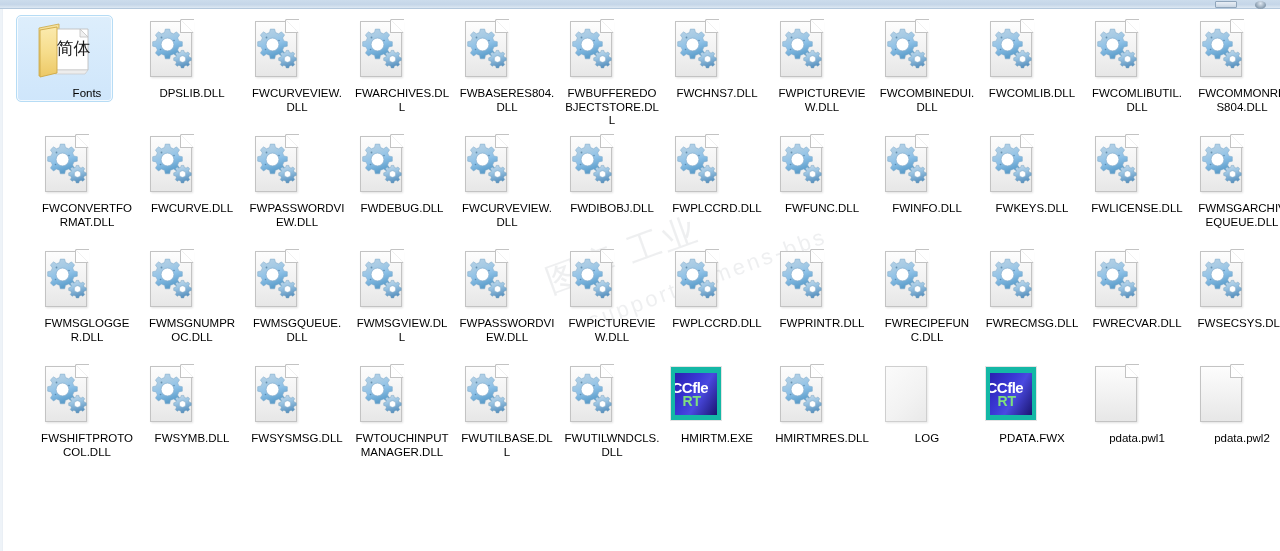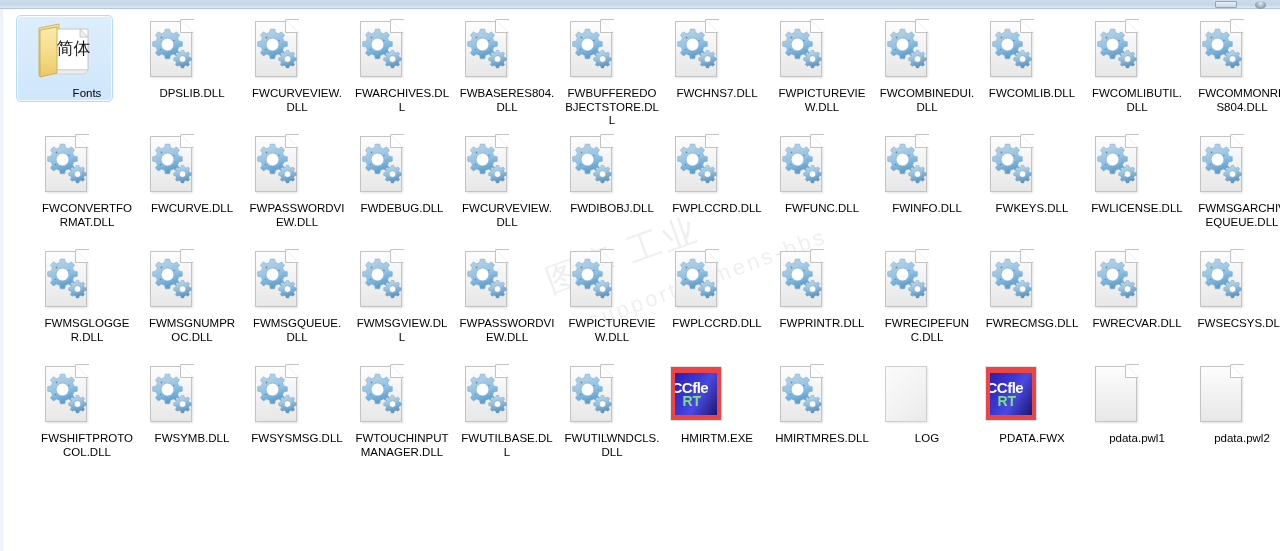--- a/index.html
+++ b/index.html
@@ -222,21 +222,21 @@
     box-shadow: 1px 1px 2px rgba(0,0,0,0.10);
   }
 
   
   .app-icon {
     position: absolute;
     left: 7px;
     top: 2px;
     width: 52px;
     height: 55px;
-    background: #ef4444;
+    background: #14b8a6;
     border: 1px solid #e3e3e3;
     box-sizing: border-box;
     display: flex;
     align-items: center;
     justify-content: center;
   }
   .app-glyph {
     position: relative;
     width: 42px;
     height: 42px;

